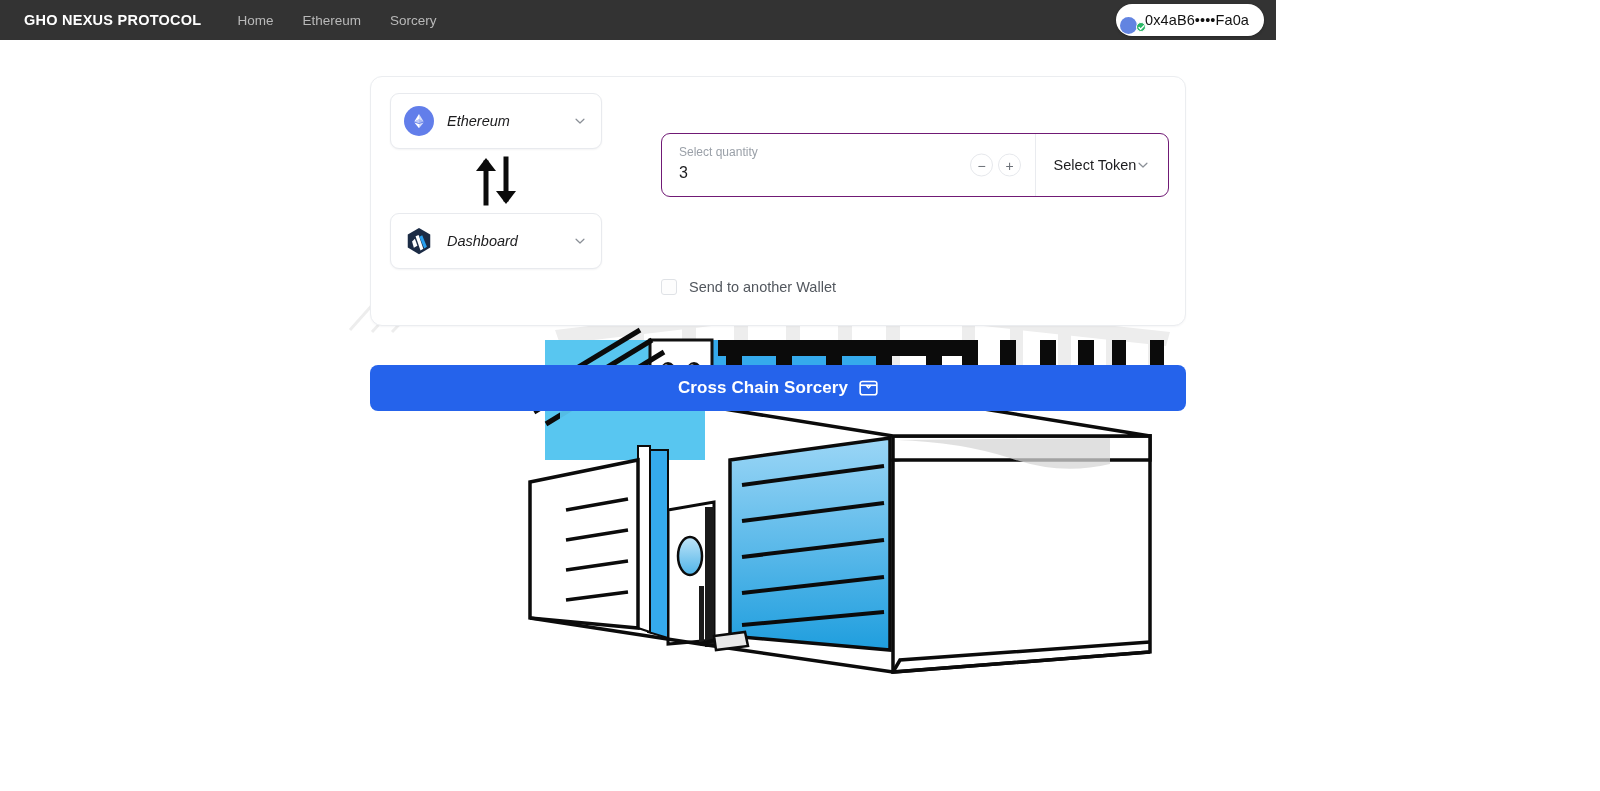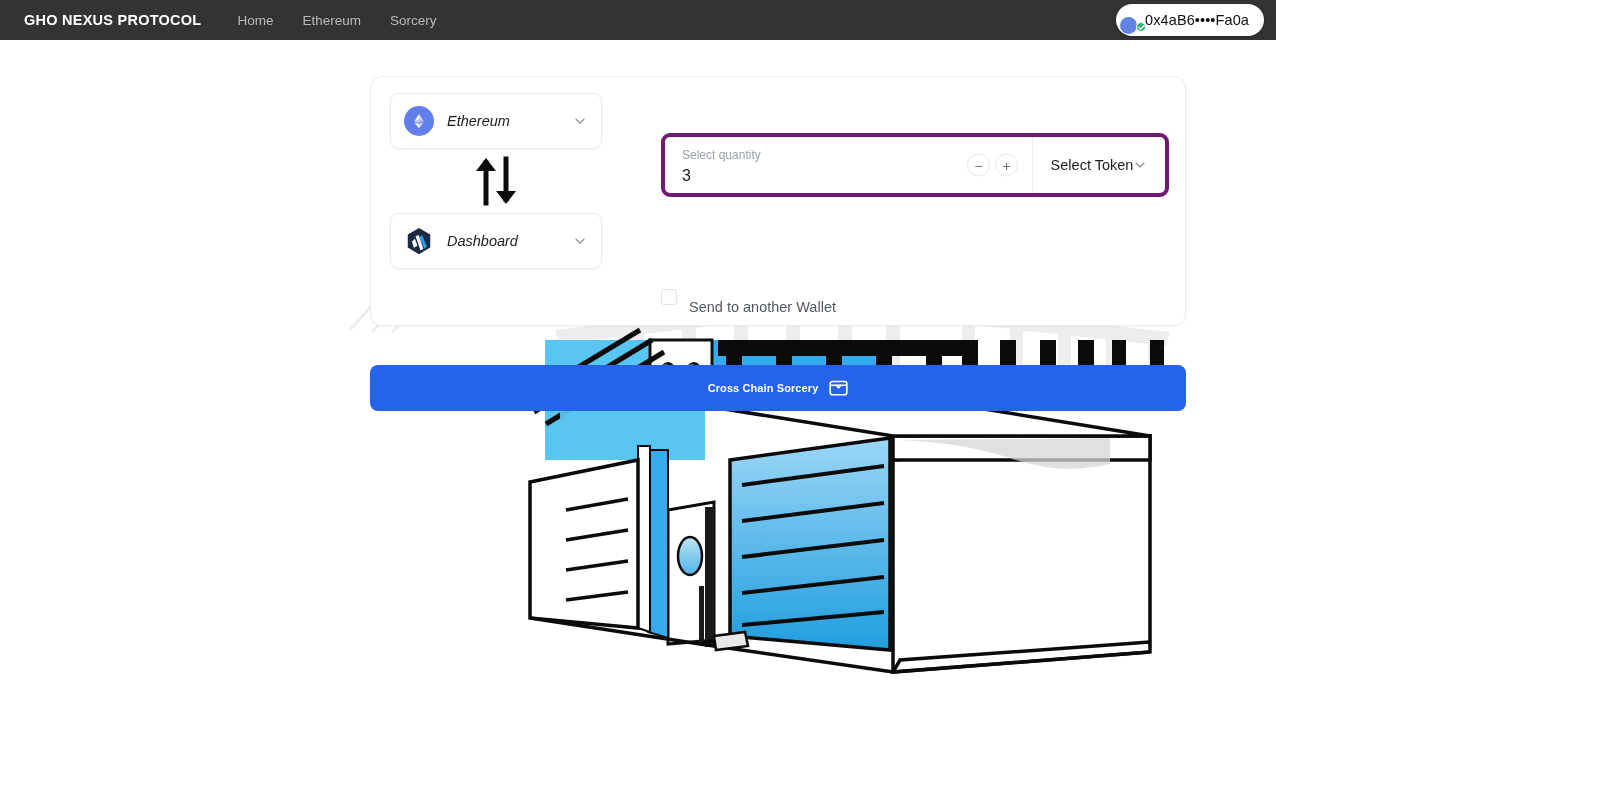--- a/index.html
+++ b/index.html
@@ -177,21 +177,21 @@
   }
   .swap-arrows svg { display: block; }
 
   
   .qty-panel {
     position: absolute;
     left: 290px;
     top: 56px;
     width: 508px;
     height: 64px;
-    border: 4px solid #701a75;
+    border: 1px solid #701a75;
     border-radius: 9px;
     background: #ffffff;
     display: flex;
     align-items: stretch;
     overflow: hidden;
   }
   .qty-left {
     flex: 1 1 auto;
     position: relative;
     display: flex;
@@ -272,35 +272,34 @@
     width: 16px; height: 16px;
     border: 1px solid #dfe2e6;
     border-radius: 3px;
     background: #fdfdfd;
     flex: 0 0 auto;
   }
   .send-text {
     font-size: 14.5px;
     color: #52575e;
     white-space: nowrap;
-    margin-top: 20px;
   }
 
   
   .cta {
     position: absolute;
     left: 370px;
     top: 365px;
     width: 816px;
     height: 46px;
     background: #2563eb;
     border: none;
     border-radius: 8px;
     color: #ffffff;
-    font-size: 11px;
+    font-size: 17px;
     font-weight: 700;
     font-family: "Liberation Sans", sans-serif;
     display: flex;
     align-items: center;
     justify-content: center;
     gap: 11px;
     cursor: pointer;
     z-index: 30;
     letter-spacing: 0.1px;
   }

